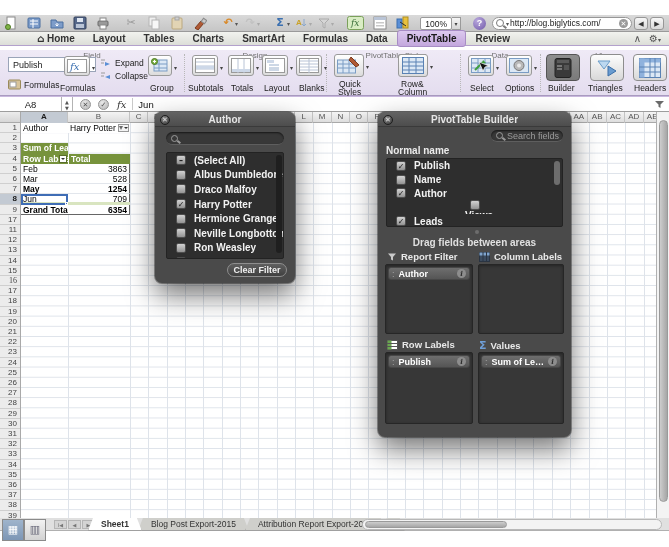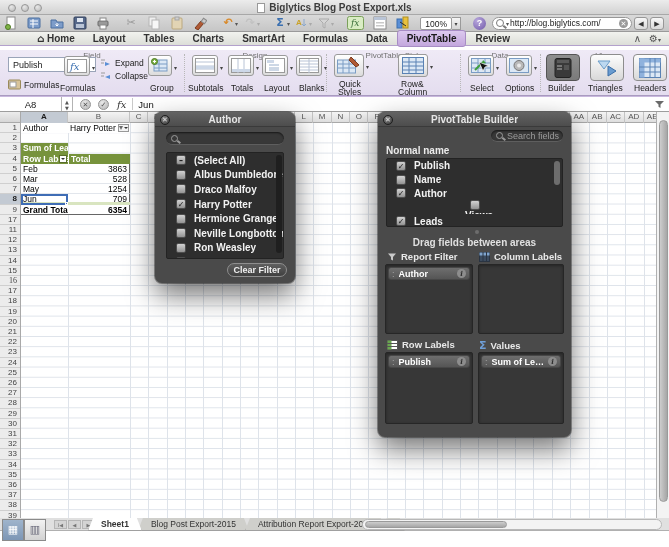--- a/index.html
+++ b/index.html
@@ -203,26 +203,20 @@
   .sb-text { position:absolute; top:3px; }
   .sb-sep { position:absolute; top:1px; width:1px; height:14px; background:#c4c4c4; }
   #sb-grip { position:absolute; right:0; bottom:0; width:13px; height:13px;
     background:repeating-linear-gradient(135deg, transparent 0 2px, #b5b5b5 2px 3px); }
 </style>
 </head>
 <body>
 
 <div id="app">
 
-  <div id="titlebar">
-    <span class="tlight" style="left:8px"></span>
-    <span class="tlight" style="left:21px"></span>
-    <span class="tlight" style="left:34px"></span>
-    <div id="title-text"><span id="doc-icon"></span><span>Biglytics Blog Post Export.xls</span></div>
-  </div>
 
   <div id="toolbar">
     <div class="tgap" style="width:4px"></div>
     <div class="ti">
         <svg width="14" height="14">
           <rect x="3" y="1" width="8" height="12" fill="#fff" stroke="#8a8a8a"></rect>
           <circle cx="4" cy="11" r="2.5" fill="#7fb347" stroke="#4d7a22"></circle>
         </svg>
       </div>
     <div class="tgap"></div>
@@ -657,21 +651,21 @@
       <div class="pcell green" id="pv-total">Total</div>
       <div id="pivot-data-rows">
           <div class="prow" style="top: 0px;">
             <div class="plabel">Feb</div>
             <div class="pvalue">3863</div>
           </div>
           <div class="prow" style="top: 10.2px;">
             <div class="plabel">Mar</div>
             <div class="pvalue">528</div>
           </div>
-          <div class="prow" style="top: 20.4px;">
+          <div class="prow" style="top: 20.4px; font-weight: bold;">
             <div class="plabel">May</div>
             <div class="pvalue">1254</div>
           </div>
           <div class="prow" style="top: 30.6px;">
             <div class="plabel">Jun</div>
             <div class="pvalue">709</div>
           </div>
         </div>
       <div id="gt-band"></div>
       <div class="pcell" id="pv-gt-label">Grand Total</div>

